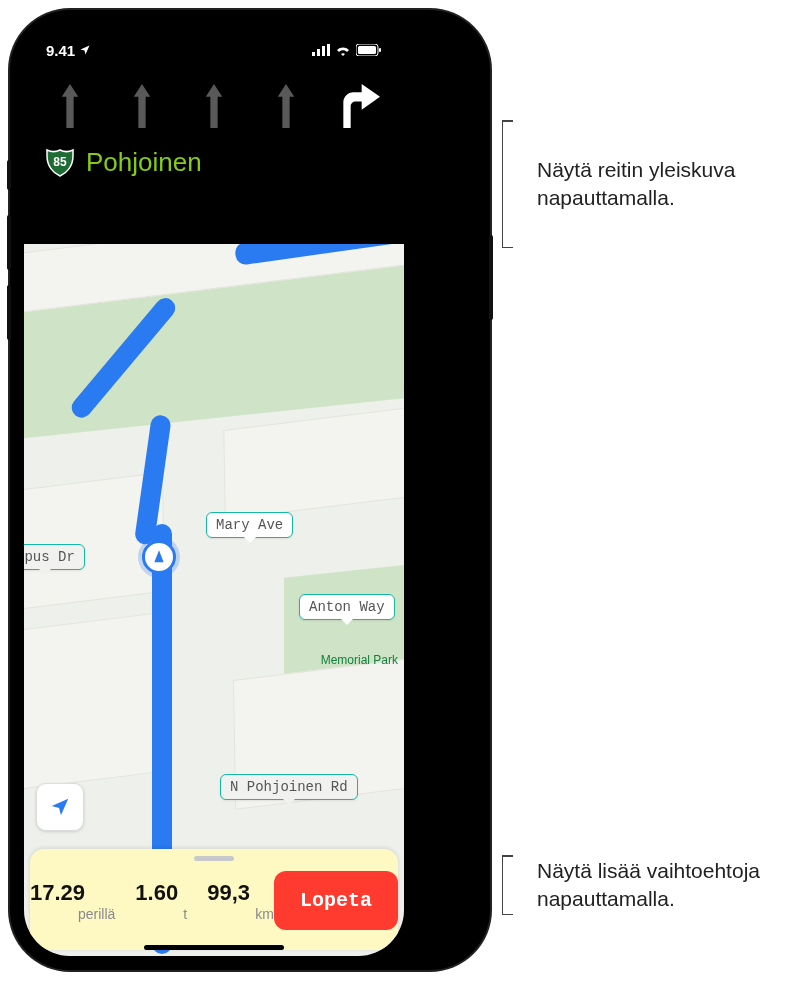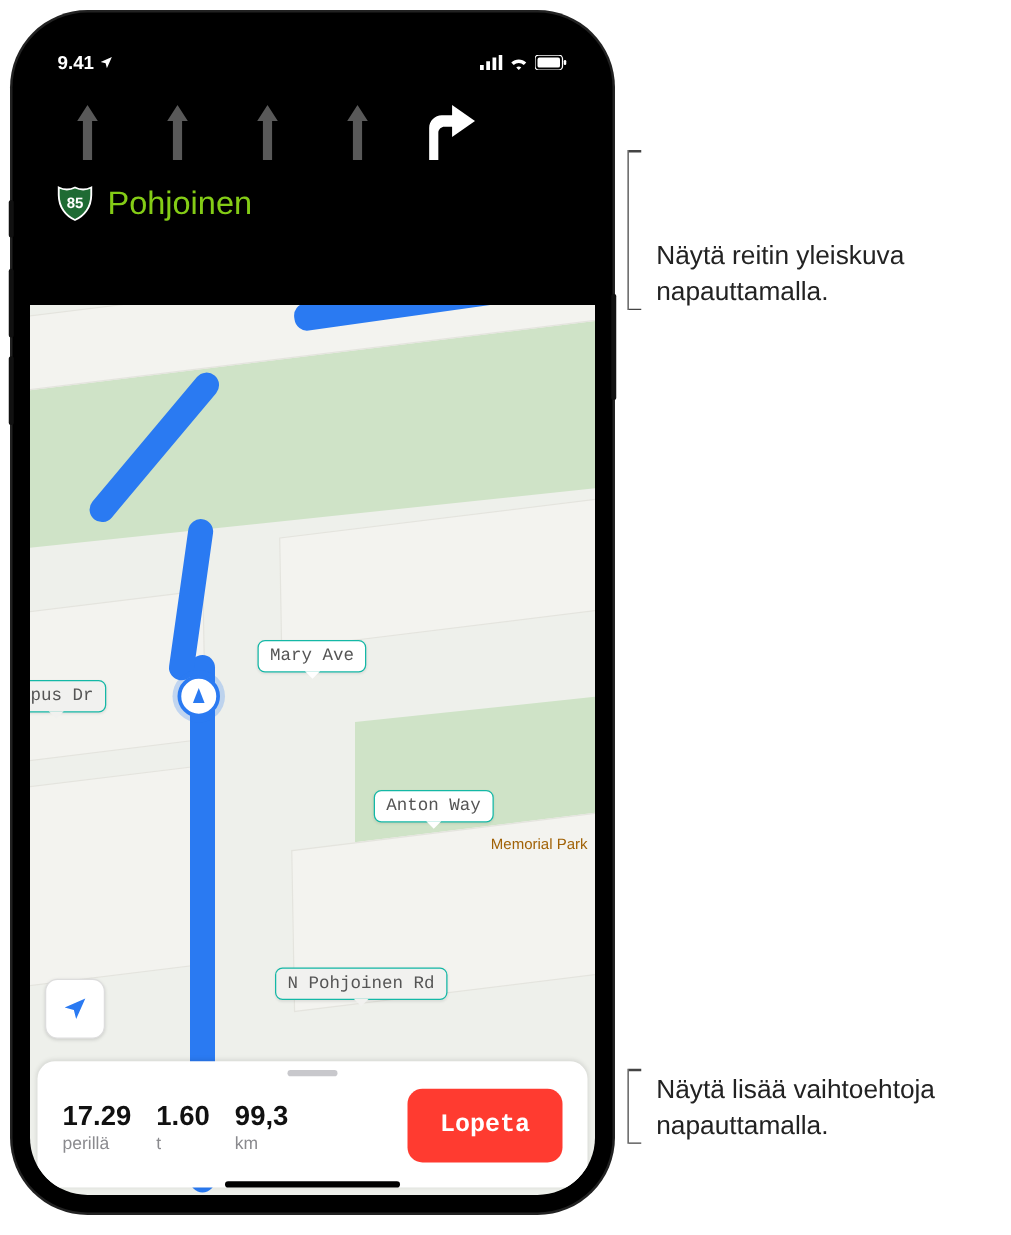--- a/index.html
+++ b/index.html
@@ -17,21 +17,21 @@
     left: 10px;
     top: 10px;
     width: 480px;
     height: 960px;
     background: #000;
     border-radius: 60px;
     padding: 14px;
     box-shadow: 0 0 0 2px #222;
   }
   .phone-screen {
-    width: 452px;
+    width: 380px;
     height: 932px;
     background: #000;
     border-radius: 46px;
     overflow: hidden;
     position: relative;
   }
   
   .side-btn { position: absolute; background: #111; border-radius: 2px; }
   .side-mute   { left:-3px; top:150px; width:4px; height:30px; }
   .side-volup  { left:-3px; top:205px; width:4px; height:55px; }
@@ -114,48 +114,48 @@
     position:absolute; left:12px; bottom: 125px;
     width:48px; height:48px; background:#fff; border:1px solid #ddd;
     border-radius:10px; display:flex; align-items:center; justify-content:center;
     box-shadow: 0 1px 3px rgba(0,0,0,.15);
   }
   .compass-btn svg{ fill:#2a7af2;}
 
   
   .trip-card {
     position: absolute; left: 6px; right: 6px; bottom: 6px;
-    background: #ffffff; border-radius: 14px;
-    padding: 22px 20px 20px;
+    background: #fef9c3; border-radius: 14px;
+    padding: 22px 0 20px;
     display: flex; align-items: center; justify-content: space-between;
     box-shadow: 0 -1px 4px rgba(0,0,0,.12);
     z-index: 25;
   }
   .grabber{
     position:absolute; top:7px; left:50%; transform:translateX(-50%);
     width:40px; height:5px; background:#c8c8cc; border-radius:3px;
   }
   .stats { display:flex; gap: 20px; }
   .stat { text-align:left; }
   .stat-val { font-size: 22px; font-weight:600; color:#111; }
-  .stat-lbl { font-size: 14px; color:#8a8a8e; }
+  .stat-lbl { font-size: 14px; color:#8a8a8e;margin-left:48px; }
   .end-btn {
     background: #ff3b30; color:#fff; font-size: 20px; font-weight:600;
     border:none; border-radius: 12px; padding: 18px 26px; font-family: Liberation Mono, monospace;
   }
 
   .home-indicator{
     position:absolute; bottom:6px; left:50%; transform:translateX(-50%);
     width:140px; height:5px; background:#000; border-radius:3px; z-index:50;
   }
 
   
   .callout {
     position: absolute;
-    display: flex; align-items: flex-end; gap: 9px;
+    display: flex; align-items: center; gap: 21px;
   }
   .callout-bracket {
     width: 14px; border-left: 1.5px solid #444; position: relative;
   }
   .callout-bracket::before,
   .callout-bracket::after{
     content:""; position:absolute; left:0; width:10px; height:1.5px; background:#444;
   }
   .callout-bracket::before{ top:0;}
   .callout-bracket::after{ bottom:0;}
@@ -243,24 +243,24 @@
       <div class="route" style="left:140px; top:50px; width:20px; height:150px; transform:rotate(40deg);"></div>
       <div class="route" style="left:210px; top:0; width:300px; height:22px; transform:rotate(-8deg);"></div>
 
       <div class="user-loc" style="left:118px; top:296px;">
         <svg width="16" height="16" viewBox="0 0 24 24">
             <path d="M12 2l7 18H5L12 2z"></path>
           </svg>
       </div>
 
       <span class="road-label" style="left:182px; top:268px;">Mary Ave</span>
-      <span class="road-label" style="left:275px; top:388px;">Anton Way</span>
+      <span class="road-label" style="left:275px; top:350px;">Anton Way</span>
       <span class="road-label grey" style="left:196px; top:530px;">N Pohjoinen Rd</span>
       <span class="road-label grey" style="left:-18px; top:300px; border-radius:0 6px 6px 0;">mpus Dr</span>
-      <span style="position:absolute; right:6px; top:424px; font-size:12px; color:#a16207;">Memorial Park</span>
+      <span style="position:absolute; right:6px; top:409px; font-size:12px; color:#15803d;">Memorial Park</span>
 
       <div class="compass-btn">
         <svg width="22" height="22" viewBox="0 0 24 24">
             <path d="M3 11l18-8-8 18-2-8-8-2z"></path>
           </svg>
       </div>
 
       <div class="trip-card">
         <div class="grabber"></div>
         <div class="stats">

